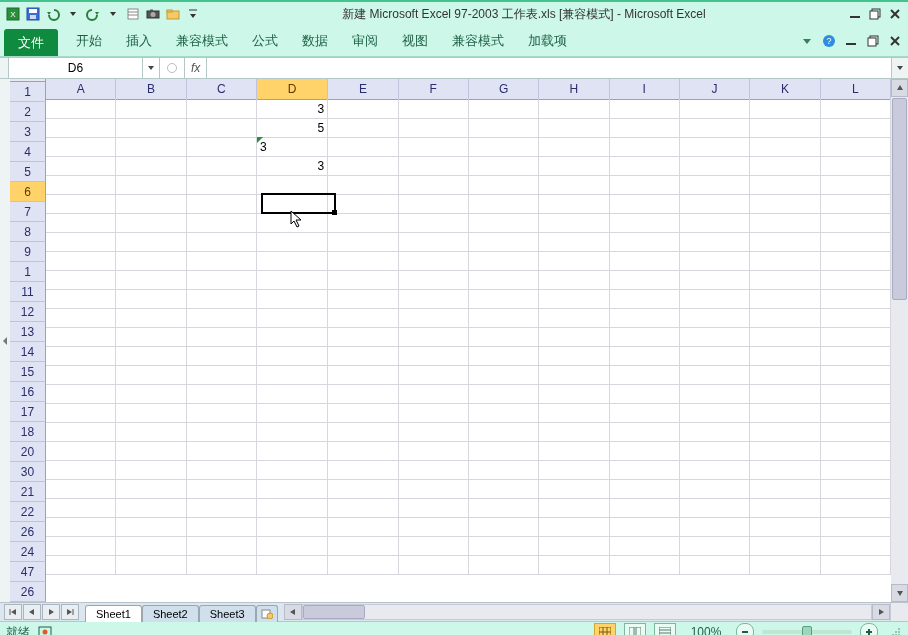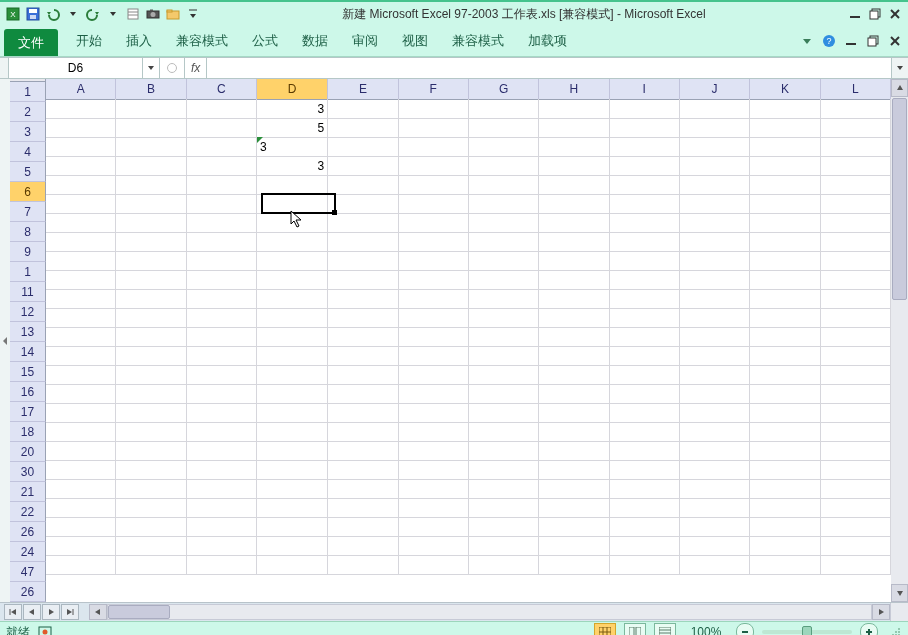--- a/index.html
+++ b/index.html
@@ -967,20 +967,31 @@
           <polygon points="2,1 2,7 7,4" fill="#555"></polygon>
         </svg>
       </span>
     <span class="nav">
         <svg width="8" height="8" viewBox="0 0 8 8">
           <polygon points="1,1 1,7 6,4" fill="#555"></polygon>
           <line x1="7" y1="1" x2="7" y2="7" stroke="#555"></line>
         </svg>
       </span>
   </div>
+  <div class="sheet-tabs" id="sheet-tabs">
+      <div class="sheet-tab active">Sheet1</div>
+      <div class="sheet-tab">Sheet2</div>
+      <div class="sheet-tab">Sheet3</div>
+      <div class="sheet-tab sheet-new">
+        <svg width="12" height="10" viewBox="0 0 12 10">
+          <rect x="1" y="1" width="8" height="8" fill="#fff" stroke="#888"></rect>
+          <circle cx="9" cy="7" r="3" fill="#f4c96b" stroke="#c89a2d"></circle>
+        </svg>
+      </div>
+    </div>
   <div class="hscroll">
     <div class="arrow">
         <svg width="8" height="8" viewBox="0 0 8 8">
           <polygon points="6,1 6,7 1,4" fill="#555"></polygon>
         </svg>
       </div>
     <div class="track">
         <div class="thumb"></div>
       </div>
     <div class="arrow">

